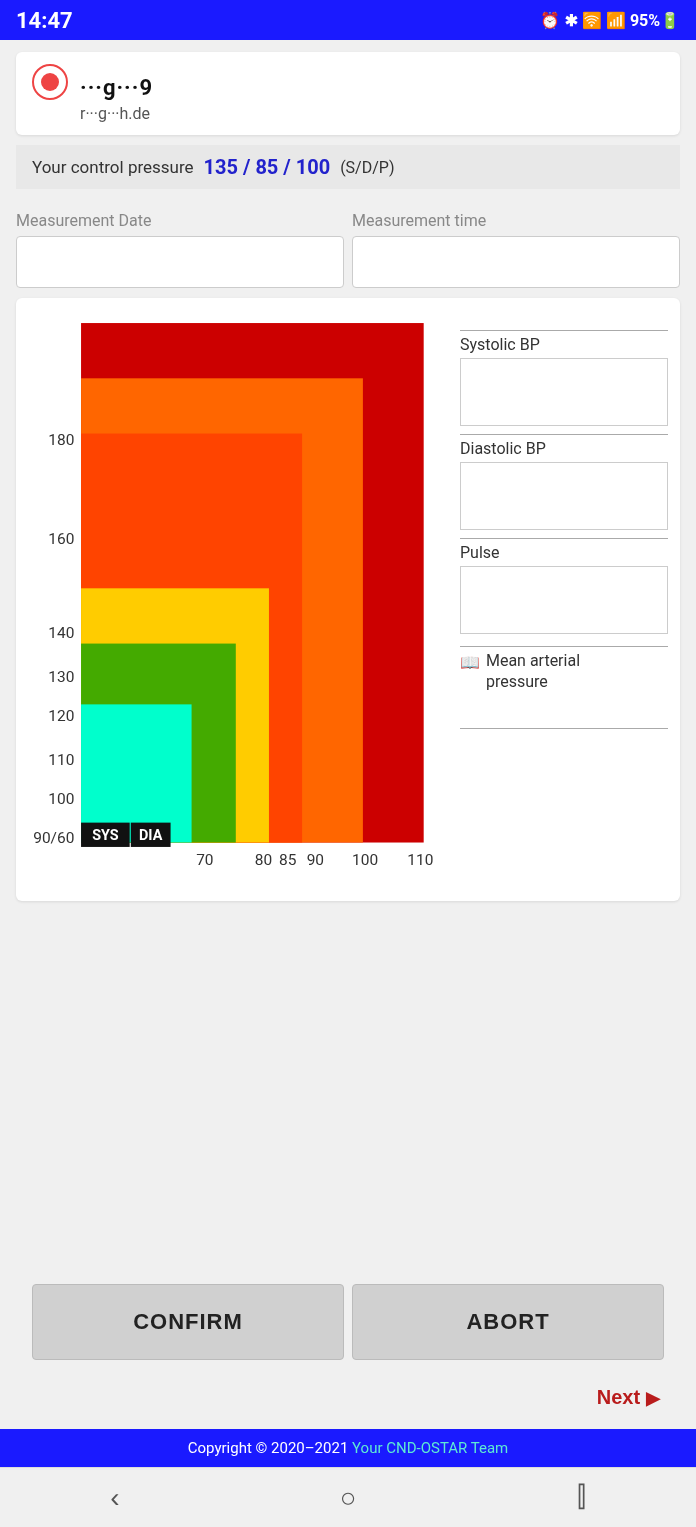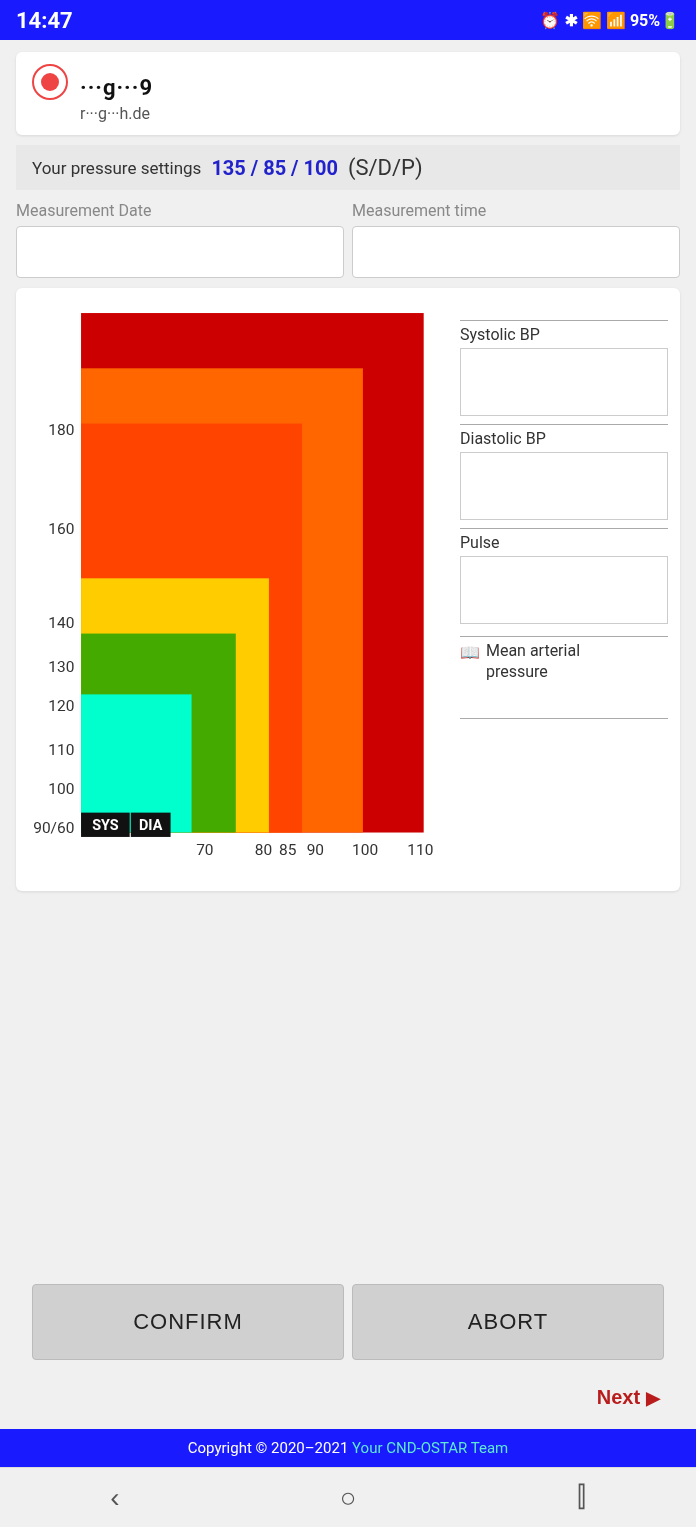--- a/index.html
+++ b/index.html
@@ -84,27 +84,27 @@
     .control-settings {
       background: #e8e8e8;
       padding: 10px 16px;
       display: flex;
       align-items: center;
       gap: 10px;
       font-size: 17px;
     }
     .control-label { color: #333; }
     .control-values { color: #2222cc; font-weight: bold; font-size: 20px; }
-    .control-unit { color: #333; font-size: 22px; }
+    .control-unit { color: #333; font-size: 16px; }
 
     
     .date-time-row {
       display: flex;
       gap: 8px;
-      margin-top: 1px;
+      margin-top: 12px;
     }
     .field-group {
       flex: 1;
       display: flex;
       flex-direction: column;
       gap: 6px;
     }
     .field-label {
       font-size: 16px;
       color: #888;
@@ -202,21 +202,21 @@
       gap: 8px;
       padding: 8px 16px;
     }
     .action-btn {
       flex: 1;
       height: 76px;
       background: #d0d0d0;
       border: 1px solid #bbb;
       border-radius: 4px;
       font-size: 22px;
-      font-weight: normal;
+      font-weight: bold;
       color: #222;
       cursor: pointer;
       display: flex;
       align-items: center;
       justify-content: center;
       letter-spacing: 1px;
     }
 
     
     .next-row {
@@ -292,21 +292,21 @@
     <div class="profile-top">
       <div class="profile-icon">
         <div class="profile-icon-inner"></div>
       </div>
       <span class="profile-name">···g···9</span>
     </div>
     <div class="profile-email">r···g···h.de</div>
   </div>
 
   <div class="control-settings">
-    <span class="control-label">Your pressure settings</span>
+    <span class="control-label">Your control pressure</span>
     <span class="control-values">135 / 85 / 100</span>
     <span class="control-unit">(S/D/P)</span>
   </div>
 
   <div class="date-time-row">
     <div class="field-group">
       <label class="field-label">Measurement Date</label>
       <input class="field-input" type="text" style="">
     </div>
     <div class="field-group">

